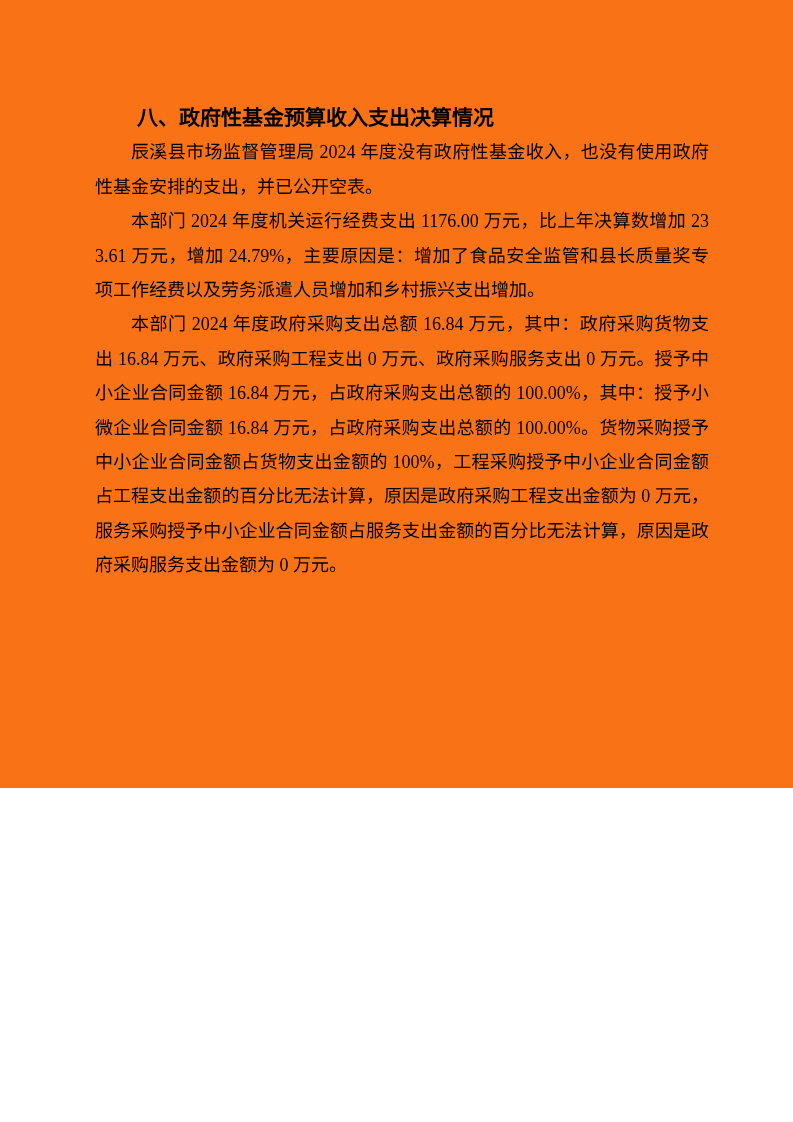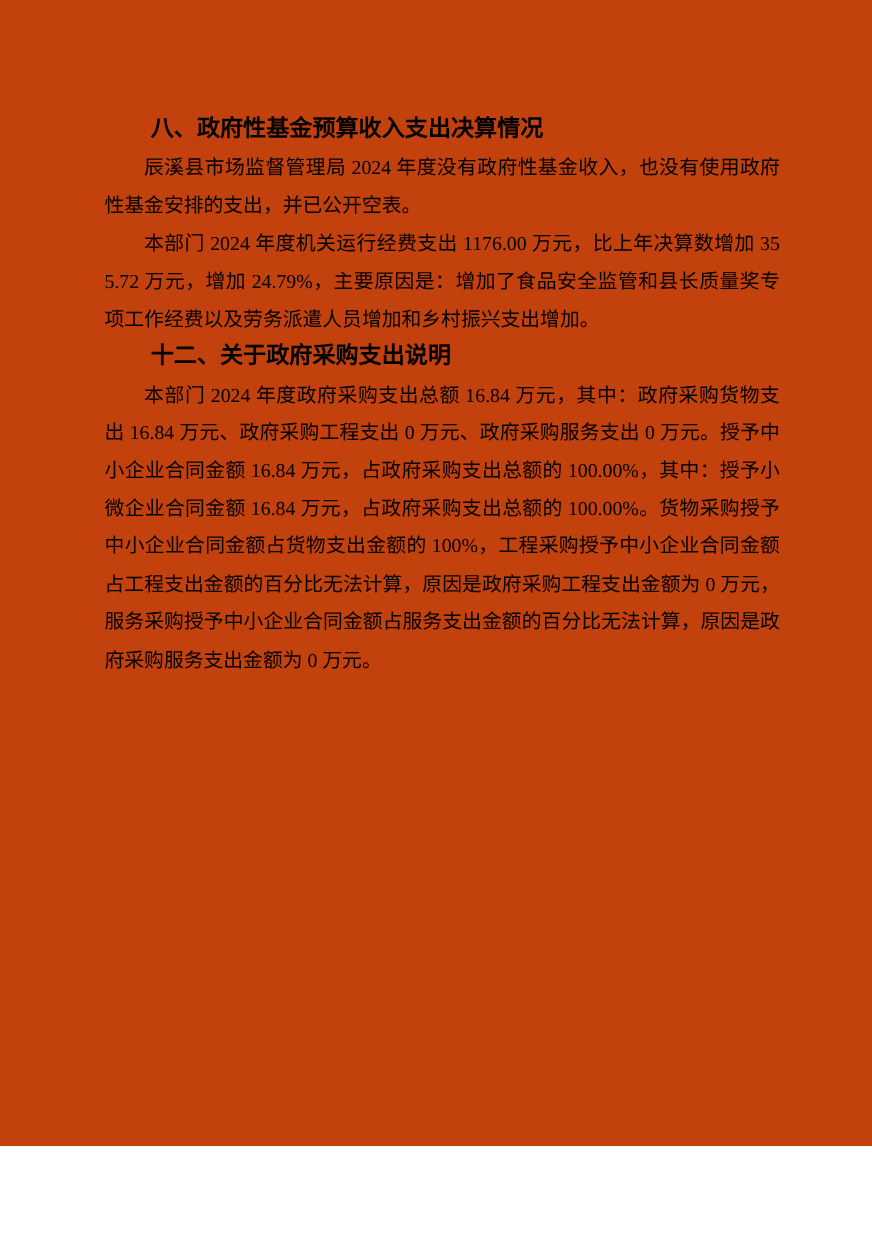--- a/index.html
+++ b/index.html
@@ -4,22 +4,22 @@
 <title>部门决算说明</title>
 <style>
   html, body {
     margin: 0;
     padding: 0;
     background: #ffffff;
   }
   .page {
     position: relative;
     width: 793px;
-    height: 1042px;
-    background: #c2410c;
+    height: 788px;
+    background: #f97316;
     overflow: hidden;
   }
   .content {
     position: absolute;
     left: 95px;
     top: 101px;
     width: 614px;
     color: #000000;
   }
   .doc-section { margin: 0; padding: 0; }
@@ -50,23 +50,22 @@
 <div class="page">
   <main class="content">
 
     <section class="doc-section">
       <h2 class="heading">八、政府性基金预算收入支出决算情况</h2>
       <p class="para">辰溪县市场监督管理局 2024 年度没有政府性基金收入，也没有使用政府性基金安排的支出，并已公开空表。</p>
     </section>
 
 
     <section class="doc-section">
-      <p class="para">本部门 2024 年度机关运行经费支出 1176.00 万元，比上年决算数增加 355.72 万元，增加 24.79%，主要原因是：增加了食品安全监管和县长质量奖专项工作经费以及劳务派遣人员增加和乡村振兴支出增加。</p>
+      <p class="para">本部门 2024 年度机关运行经费支出 1176.00 万元，比上年决算数增加 233.61 万元，增加 24.79%，主要原因是：增加了食品安全监管和县长质量奖专项工作经费以及劳务派遣人员增加和乡村振兴支出增加。</p>
     </section>
 
 
     <section class="doc-section">
-      <h2 class="heading">十二、关于政府采购支出说明</h2>
       <p class="para">本部门 2024 年度政府采购支出总额 16.84 万元，其中：政府采购货物支出 16.84 万元、政府采购工程支出 0 万元、政府采购服务支出 0 万元。授予中小企业合同金额 16.84 万元，占政府采购支出总额的 100.00%，其中：授予小微企业合同金额 16.84 万元，占政府采购支出总额的 100.00%。货物采购授予中小企业合同金额占货物支出金额的 100%，工程采购授予中小企业合同金额占工程支出金额的百分比无法计算，原因是政府采购工程支出金额为 0 万元，服务采购授予中小企业合同金额占服务支出金额的百分比无法计算，原因是政府采购服务支出金额为 0 万元。</p>
     </section>
 
   </main>
 </div>
 
 </body></html>

